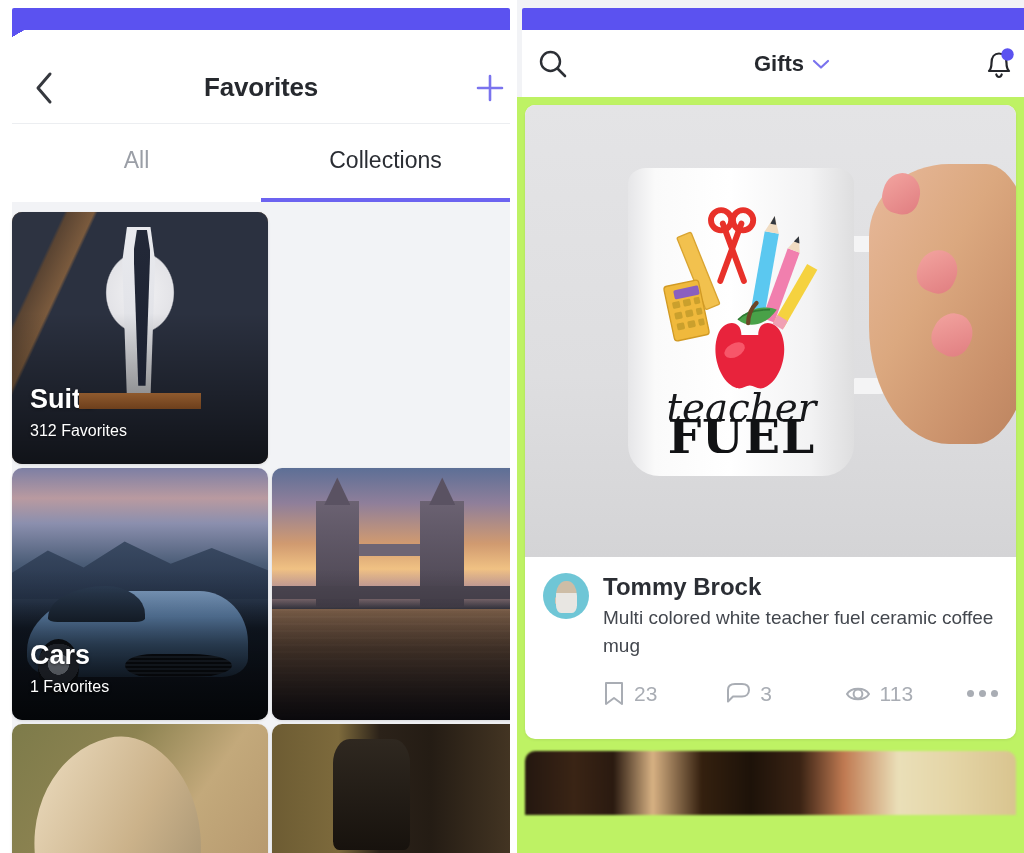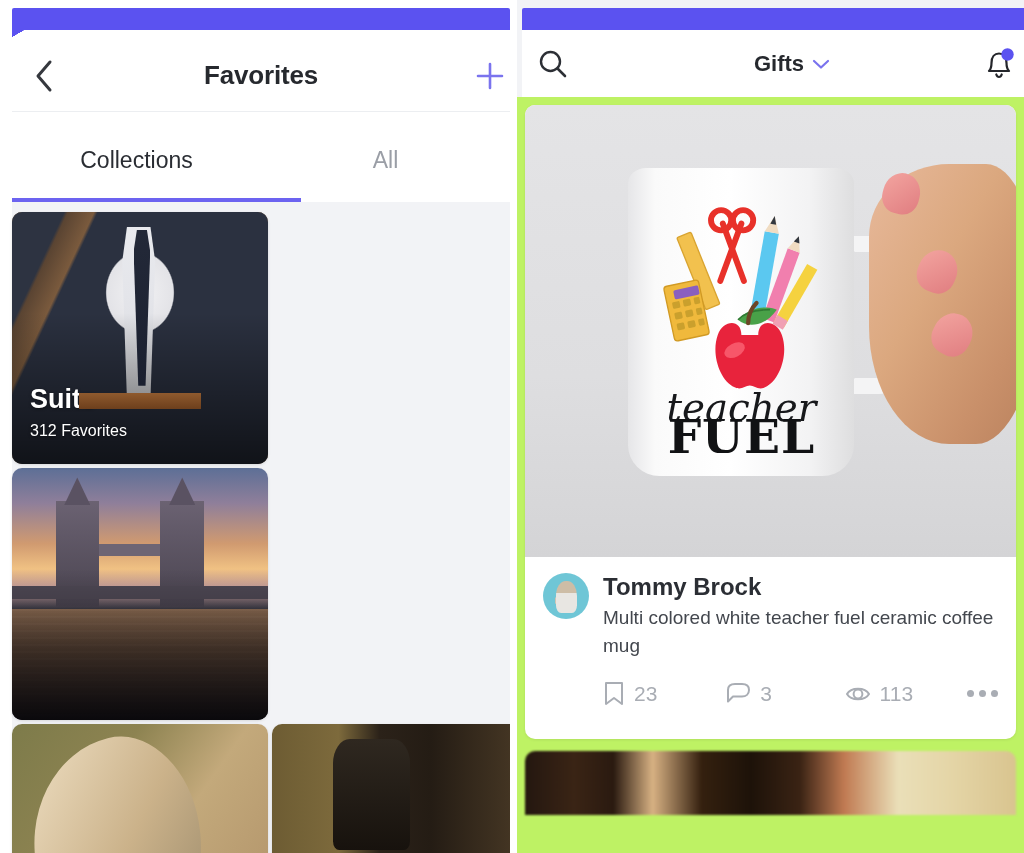--- a/index.html
+++ b/index.html
@@ -34,21 +34,21 @@
   .statusbar::after {
     content: "";
     position: absolute;
     left: 0; bottom: -7px;
     width: 14px; height: 8px;
     background: linear-gradient(to bottom right, #5b52f0 50%, transparent 51%);
   }
 
   .navbar {
     position: absolute;
-    left: 12px; top: 40px;
+    left: 12px; top: 52px;
     width: 498px; height: 72px;
     background: #ffffff;
     border-bottom: 1px solid #eceef1;
     display: flex;
     align-items: center;
   }
   .nav-back {
     position: absolute;
     left: 12px; top: 50%;
     transform: translateY(-50%);
@@ -438,25 +438,25 @@
       </div>
       <div class="nav-title">Favorites</div>
       <div class="nav-plus">
         <svg width="34" height="34" viewBox="0 0 34 34">
           <path d="M17 5 L17 29 M5 17 L29 17" fill="none" stroke="#7a73ee" stroke-width="2.6" stroke-linecap="round"></path>
         </svg>
       </div>
     </div>
 
     <div class="tabbar">
+      <div class="tab">
+        <span>All</span>
+      </div>
       <div class="tab active">
         <span>Collections</span>
-      </div>
-      <div class="tab">
-        <span>All</span>
       </div>
     </div>
 
     <div class="grid">
 
       <div class="grid-row">
         <div class="card">
           <div class="card-photo ph-suits">
             <div class="ph-suits-tie"></div>
             <div class="ph-suits-belt"></div>
@@ -464,20 +464,34 @@
           <div class="card-shade"></div>
           <div class="card-text">
             <div class="card-title">Suits</div>
             <div class="card-sub">312 Favorites</div>
           </div>
         </div>
 
       </div>
 
       <div class="grid-row">
+        <div class="card">
+          <div class="card-photo ph-cars">
+            <div class="ph-cars-mtn"></div>
+            <div class="ph-cars-body"></div>
+            <div class="ph-cars-glass"></div>
+            <div class="ph-cars-grille"></div>
+            <div class="ph-cars-wheel"></div>
+          </div>
+          <div class="card-shade"></div>
+          <div class="card-text">
+            <div class="card-title">Cars</div>
+            <div class="card-sub">1 Favorites</div>
+          </div>
+        </div>
 
         <div class="card">
           <div class="card-photo ph-vac">
             <div class="ph-vac-span"></div>
             <div class="ph-vac-t1"></div>
             <div class="ph-vac-t2"></div>
             <div class="ph-vac-deck"></div>
             <div class="ph-vac-water"></div>
           </div>
           <div class="card-shade"></div>

